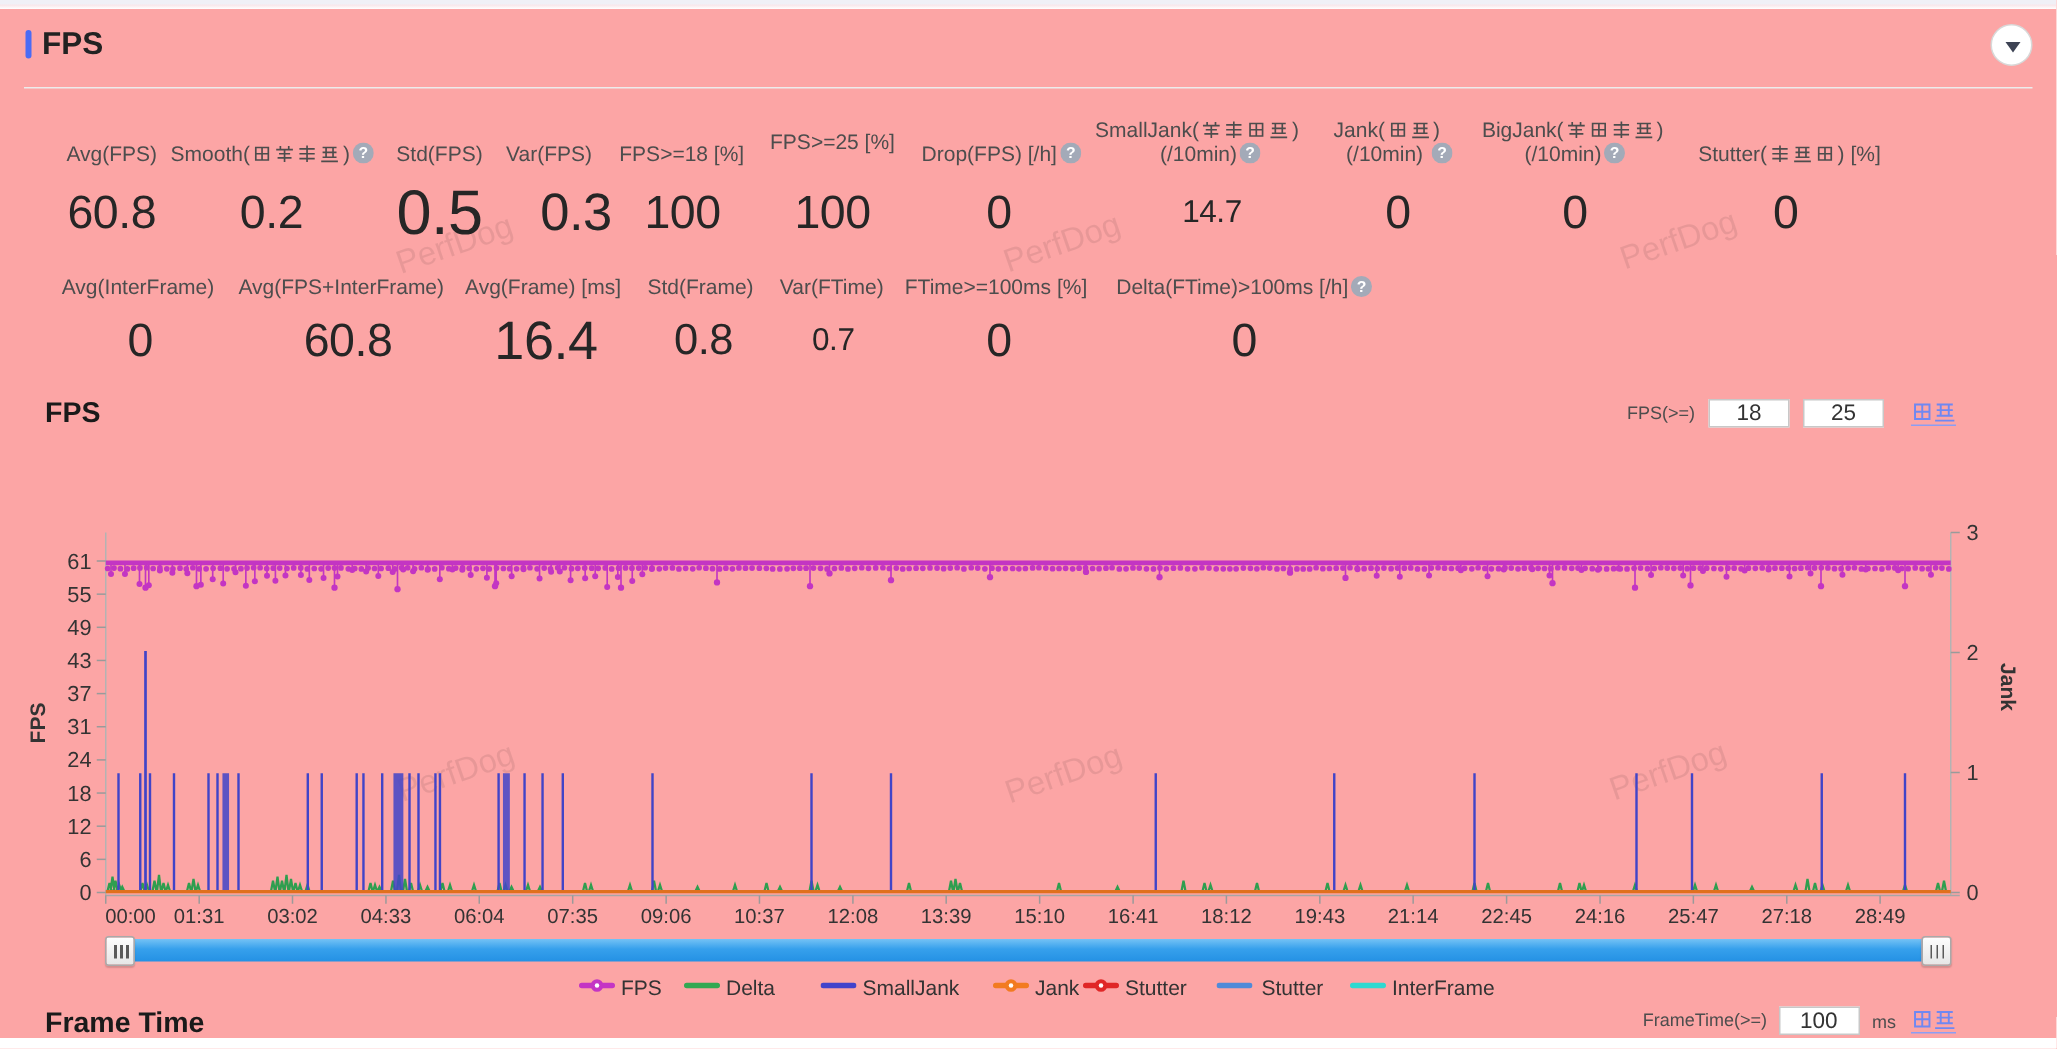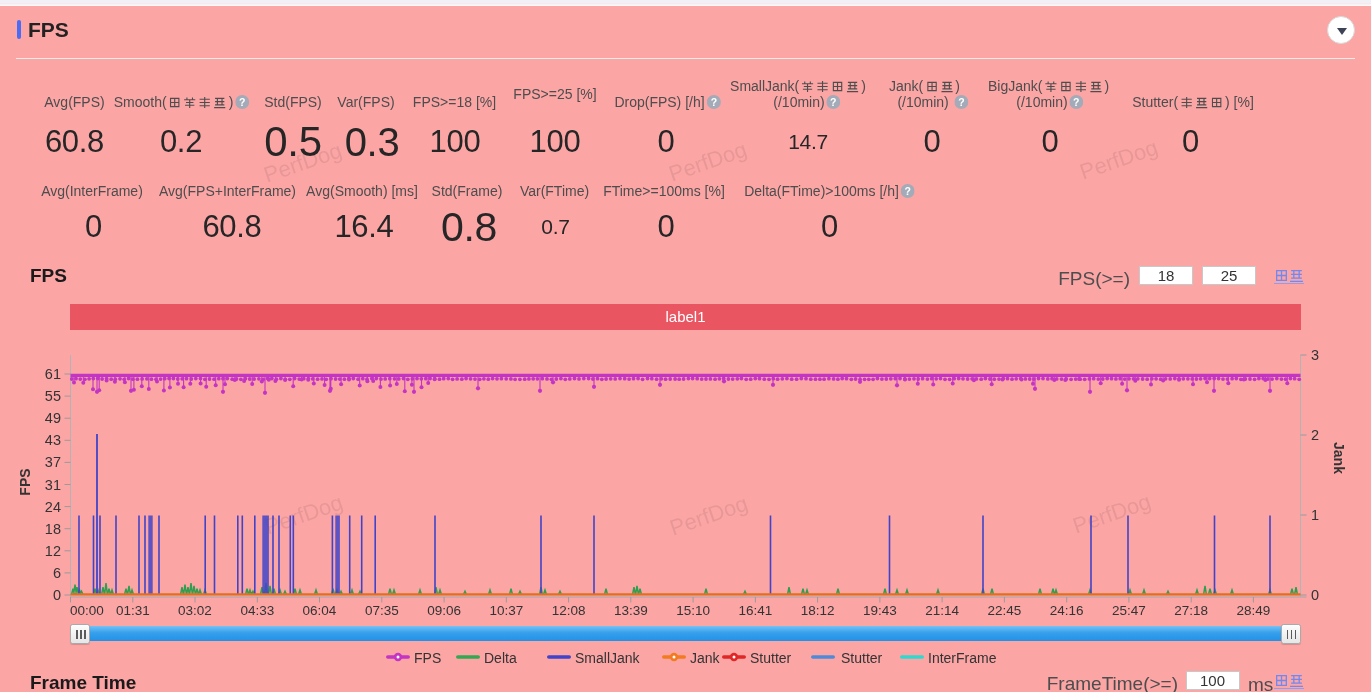--- a/index.html
+++ b/index.html
@@ -8,21 +8,21 @@
 #bluebar { position:absolute; left:17px; top:20px; width:3.5px; height:19px; background:#4a6bf5; border-radius:2px; }
 #h1 { position:absolute; left:28px; top:18px; font-size:21px; font-weight:bold; color:#222; }
 #circlebtn { position:absolute; left:1327px; top:15.5px; width:28px; height:28px; border:1px solid #d8d8d8; border-radius:50%; background:#fff; }
 #circlebtn:after { content:""; position:absolute; left:8.5px; top:11px; border:5.5px solid transparent; border-top:7px solid #3d4354; border-bottom:none; }
 #divider { position:absolute; left:16px; top:57.5px; width:1339px; height:1px; background:#ececec; }
 .lb { position:absolute; transform:translateX(-50%); display:flex; align-items:center; gap:2px;
       font-size:14px; color:#4d4d4d; white-space:nowrap; line-height:14px; }
 .vl { position:absolute; transform:translateX(-50%); font-weight:normal; color:#262626; line-height:30px; letter-spacing:-0.3px; white-space:nowrap; }
 #sec1 { position:absolute; left:30px; top:264.5px; font-size:19px; font-weight:bold; color:#1a1a1a; }
 #sec2 { position:absolute; left:30px; top:671.5px; font-size:19px; font-weight:bold; color:#1a1a1a; }
-.ctl { position:absolute; font-size:19px; color:#4d4d4d; white-space:nowrap; }
+.ctl { position:absolute; font-size:12px; color:#4d4d4d; white-space:nowrap; }
 .ibox { position:absolute; width:54px; height:19px; border:1px solid #c8c8c8; background:#fff;
         font-size:15px; color:#333; text-align:center; line-height:17px; }
 .rst { position:absolute; border-bottom:1px solid #8b9ef4; height:17px; }
 #banner { position:absolute; left:70px; top:304px; width:1231px; height:26px; background:#ea5562; }
 #banner div { text-align:center; line-height:26px; font-size:15px; color:#fff; }
 #chartwrap { position:absolute; left:0; top:0; }
 #sliderbar { position:absolute; left:89px; top:625.5px; width:1192px; height:15.5px;
   background:linear-gradient(#74c2f5, #36a0ec 45%, #2491e4); }
 .shandle { position:absolute; top:623.5px; width:20px; height:20px; border:1px solid #a9a9a9; border-radius:2.5px;
   background:linear-gradient(#fdfdfd,#e6e6e6); box-shadow:0 1px 1px rgba(0,0,0,0.15); }
@@ -48,21 +48,21 @@
       </svg><svg width="13" height="13" viewBox="0 0 14 14" style="vertical-align:-1.5px">
         <path d="M2 2.5H12M2 6H12M2 9.5H12M4.5 2.5V9.5M9.5 2.5V9.5M1 12.5H13" stroke="#4d4d4d" stroke-width="1.2" fill="none"></path>
       </svg>)<svg width="14" height="14" viewBox="0 0 14 14" style="flex:none">
         <circle cx="7" cy="7" r="7" fill="#a3aab8"></circle>
         <text x="7" y="10.6" text-anchor="middle" font-size="10.5" font-weight="bold" fill="#fff" font-family="Liberation Sans, sans-serif">?</text>
       </svg></div>
     <div class="vl" style="left:181px;top:127px;font-size:31px">0.2</div>
     <div class="lb" style="left:293px;top:95px">Std(FPS)</div>
     <div class="vl" style="left:293px;top:127px;font-size:42px">0.5</div>
     <div class="lb" style="left:366px;top:95px">Var(FPS)</div>
-    <div class="vl" style="left:372px;top:127px;font-size:40px">0.3</div>
+    <div class="vl" style="left:384px;top:127px;font-size:35px">0.3</div>
     <div class="lb" style="left:454.5px;top:95px">FPS&gt;=18 [%]</div>
     <div class="vl" style="left:455px;top:127px;font-size:31px">100</div>
     <div class="lb" style="left:555px;top:87px">FPS&gt;=25 [%]</div>
     <div class="vl" style="left:555px;top:127px;font-size:31px">100</div>
     <div class="lb" style="left:667.5px;top:95px">Drop(FPS) [/h]<svg width="14" height="14" viewBox="0 0 14 14" style="flex:none">
         <circle cx="7" cy="7" r="7" fill="#a3aab8"></circle>
         <text x="7" y="10.6" text-anchor="middle" font-size="10.5" font-weight="bold" fill="#fff" font-family="Liberation Sans, sans-serif">?</text>
       </svg></div>
     <div class="vl" style="left:666px;top:127px;font-size:31px">0</div>
     <div class="lb" style="left:798px;top:79px">SmallJank(<svg width="13" height="13" viewBox="0 0 14 14" style="vertical-align:-1.5px">
@@ -108,45 +108,42 @@
       </svg><svg width="13" height="13" viewBox="0 0 14 14" style="vertical-align:-1.5px">
         <path d="M2 2.5H12M2 6H12M2 9.5H12M4.5 2.5V9.5M9.5 2.5V9.5M1 12.5H13" stroke="#4d4d4d" stroke-width="1.2" fill="none"></path>
       </svg><svg width="13" height="13" viewBox="0 0 14 14" style="vertical-align:-1.5px">
         <path d="M2.5 2.5H11.5V11.5H2.5ZM2.5 7H11.5M7 2.5V11.5" stroke="#4d4d4d" stroke-width="1.2" fill="none"></path>
       </svg>) [%]</div>
     <div class="vl" style="left:1190.5px;top:127px;font-size:31px">0</div>
     <div class="lb" style="left:92px;top:184px">Avg(InterFrame)</div>
     <div class="vl" style="left:93.5px;top:212px;font-size:31px">0</div>
     <div class="lb" style="left:227.5px;top:184px">Avg(FPS+InterFrame)</div>
     <div class="vl" style="left:232px;top:212px;font-size:31px">60.8</div>
-    <div class="lb" style="left:362px;top:184px">Avg(Smooth) [ms]</div>
-    <div class="vl" style="left:364px;top:212px;font-size:31px">16.4</div>
+    <div class="lb" style="left:362px;top:184px">Avg(Frame) [ms]</div>
+    <div class="vl" style="left:364px;top:212px;font-size:36px">16.4</div>
     <div class="lb" style="left:467px;top:184px">Std(Frame)</div>
-    <div class="vl" style="left:469px;top:212px;font-size:41px">0.8</div>
+    <div class="vl" style="left:469px;top:212px;font-size:29px">0.8</div>
     <div class="lb" style="left:554.5px;top:184px">Var(FTime)</div>
     <div class="vl" style="left:555.5px;top:212px;font-size:21px">0.7</div>
     <div class="lb" style="left:664px;top:184px">FTime&gt;=100ms [%]</div>
     <div class="vl" style="left:666px;top:212px;font-size:31px">0</div>
     <div class="lb" style="left:829.5px;top:184px">Delta(FTime)&gt;100ms [/h]<svg width="14" height="14" viewBox="0 0 14 14" style="flex:none">
         <circle cx="7" cy="7" r="7" fill="#a3aab8"></circle>
         <text x="7" y="10.6" text-anchor="middle" font-size="10.5" font-weight="bold" fill="#fff" font-family="Liberation Sans, sans-serif">?</text>
       </svg></div>
     <div class="vl" style="left:829.5px;top:212px;font-size:31px">0</div>
 <div id="sec1">FPS</div>
 <div class="ctl" style="right:241px;top:268px">FPS(&gt;=)</div>
 <div class="ibox" style="left:1139px;top:265.5px">18</div>
 <div class="ibox" style="left:1202px;top:265.5px">25</div>
 <div class="rst" style="left:1274px;top:267px"><svg width="15" height="15" viewBox="0 0 14 14" style="vertical-align:-2px">
         <path d="M2.5 2.5H11.5V11.5H2.5ZM2.5 7H11.5M7 2.5V11.5" stroke="#6f88f2" stroke-width="1.2" fill="none"></path>
       </svg><svg width="15" height="15" viewBox="0 0 14 14" style="vertical-align:-2px">
         <path d="M2 2.5H12M2 6H12M2 9.5H12M4.5 2.5V9.5M9.5 2.5V9.5M1 12.5H13" stroke="#6f88f2" stroke-width="1.2" fill="none"></path>
       </svg></div>
-<div id="banner">
-      <div>label1</div>
-    </div>
 <div id="chartwrap"><svg id="chart" width="1371" height="699" viewBox="0 0 1371 699" font-family="Liberation Sans, sans-serif">
         <line x1="70.5" y1="355" x2="70.5" y2="597" stroke="#b3b3b3" stroke-width="1"></line>
         <line x1="1300.5" y1="355" x2="1300.5" y2="597" stroke="#b3b3b3" stroke-width="1"></line>
         <line x1="70" y1="597" x2="1306.5" y2="597" stroke="#a6a6a6" stroke-width="1"></line>
         <line x1="64.5" y1="595.0" x2="70.5" y2="595.0" stroke="#9a9a9a" stroke-width="1"></line>
         <text x="61" y="600.0" text-anchor="end" font-size="14.5" fill="#333">0</text>
         <line x1="64.5" y1="572.9" x2="70.5" y2="572.9" stroke="#9a9a9a" stroke-width="1"></line>
         <text x="61" y="577.9" text-anchor="end" font-size="14.5" fill="#333">6</text>
         <line x1="64.5" y1="550.8" x2="70.5" y2="550.8" stroke="#9a9a9a" stroke-width="1"></line>
         <text x="61" y="555.8" text-anchor="end" font-size="14.5" fill="#333">12</text>

